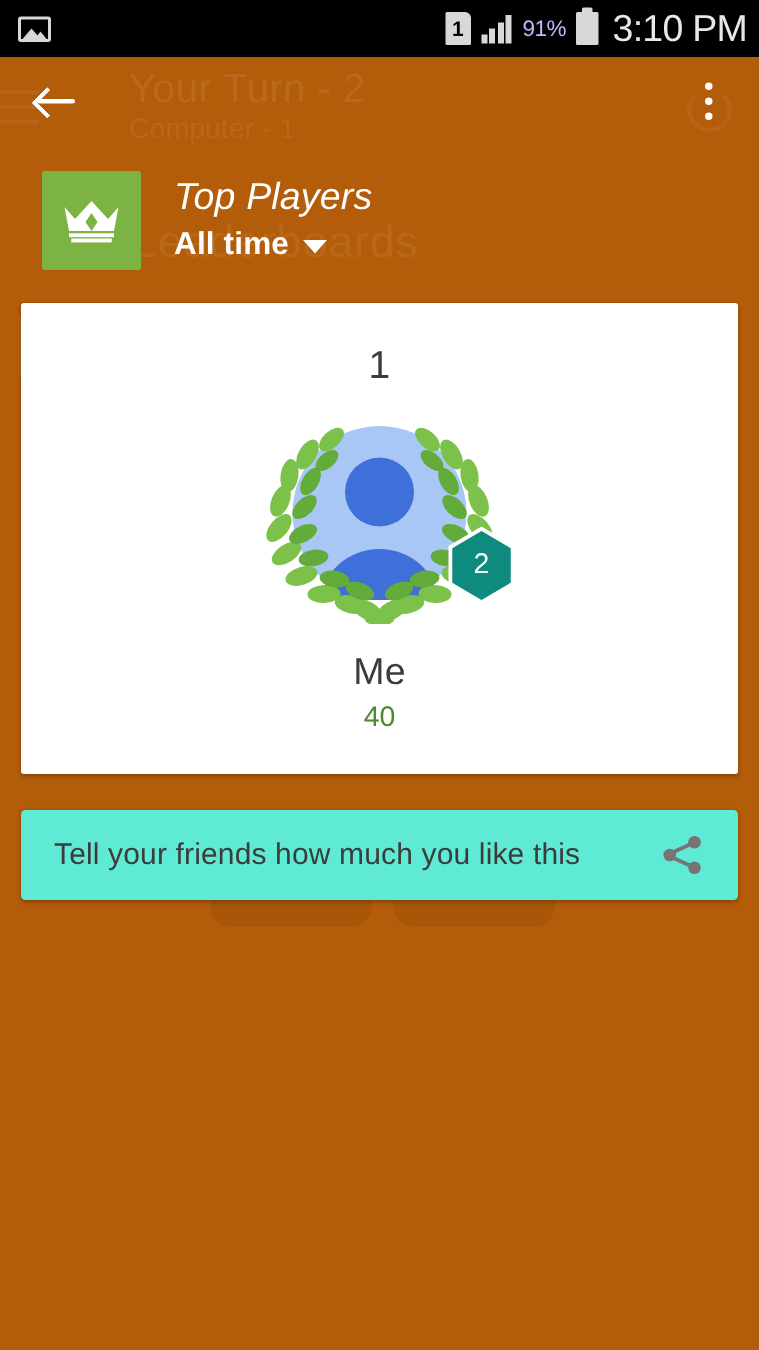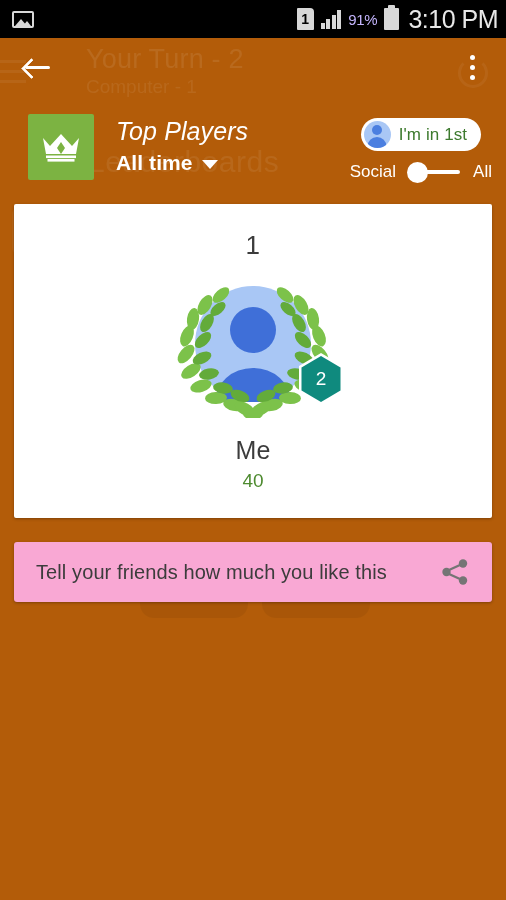--- a/index.html
+++ b/index.html
@@ -166,21 +166,21 @@
   .badge-hex span {
     position:absolute; left:0; top:0; width:100%; height:100%;
     display:flex; align-items:center; justify-content:center;
     font-size:19px; color:#fff;
   }
   .player-name { margin-top:18px; font-size:25px; color:#3c3c3c; letter-spacing:.2px; }
   .player-score { margin-top:5px; font-size:19px; color:#4d8a2f; }
 
   
   .share-card {
-    position:relative; z-index:10; margin:24px 14px 0; background:#f9a8d4;
+    position:relative; z-index:10; margin:24px 14px 0; background:#5eead4;
     border-radius:3px; box-shadow:0 1px 3px rgba(0,0,0,.3);
     height:60px; display:flex; align-items:center; padding:0 22px; cursor:pointer;
   }
   .share-txt { font-size:20px; color:#3c3c3c; letter-spacing:.1px; }
   .share-icon { margin-left:auto; width:30px; height:30px; }
 </style>
 </head>
 <body>
 
 <div class="statusbar">
@@ -239,34 +239,20 @@
       </svg>
     </span>
   </div>
   <div class="lb-titles">
     <div class="lb-title">Top Players</div>
     <div class="lb-period">
       <span class="lb-period-txt">All time</span>
       <span class="caret"></span>
     </div>
   </div>
-  <div class="lb-right">
-    <div class="chip">
-      <span class="chip-ava"></span>
-      <span class="chip-txt">I'm in 1st</span>
-    </div>
-    <div class="toggle-row">
-      <span class="toggle-lbl">Social</span>
-      <span class="switch">
-        <span class="switch-track"></span>
-        <span class="switch-knob"></span>
-      </span>
-      <span class="toggle-lbl">All</span>
-    </div>
-  </div>
 </div>
 
 <div class="card">
   <div class="rank">1</div>
 
   <div class="avatar-wrap">
     <svg width="176" height="140" viewBox="0 0 176 140">
 
       <circle cx="88" cy="66" r="58" fill="#a9c7f5"></circle>
       <circle cx="88" cy="52" r="23" fill="#3f6fd8"></circle>

